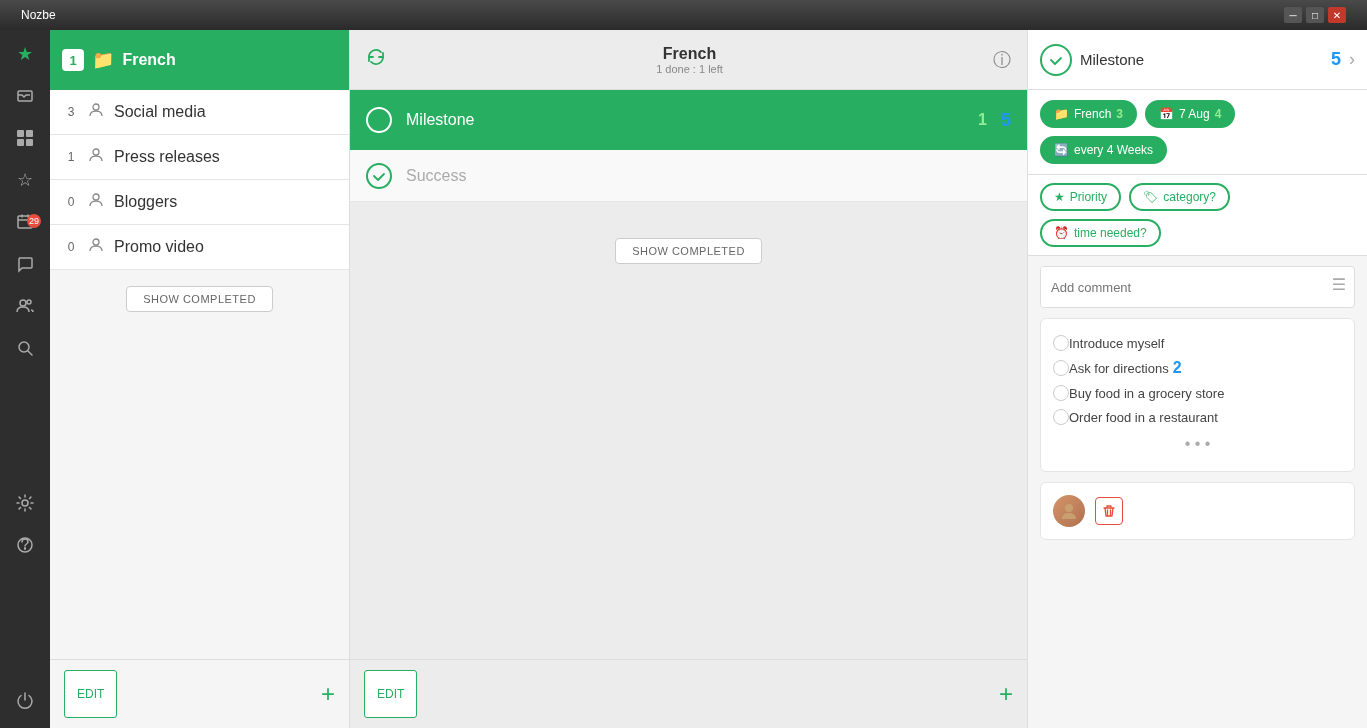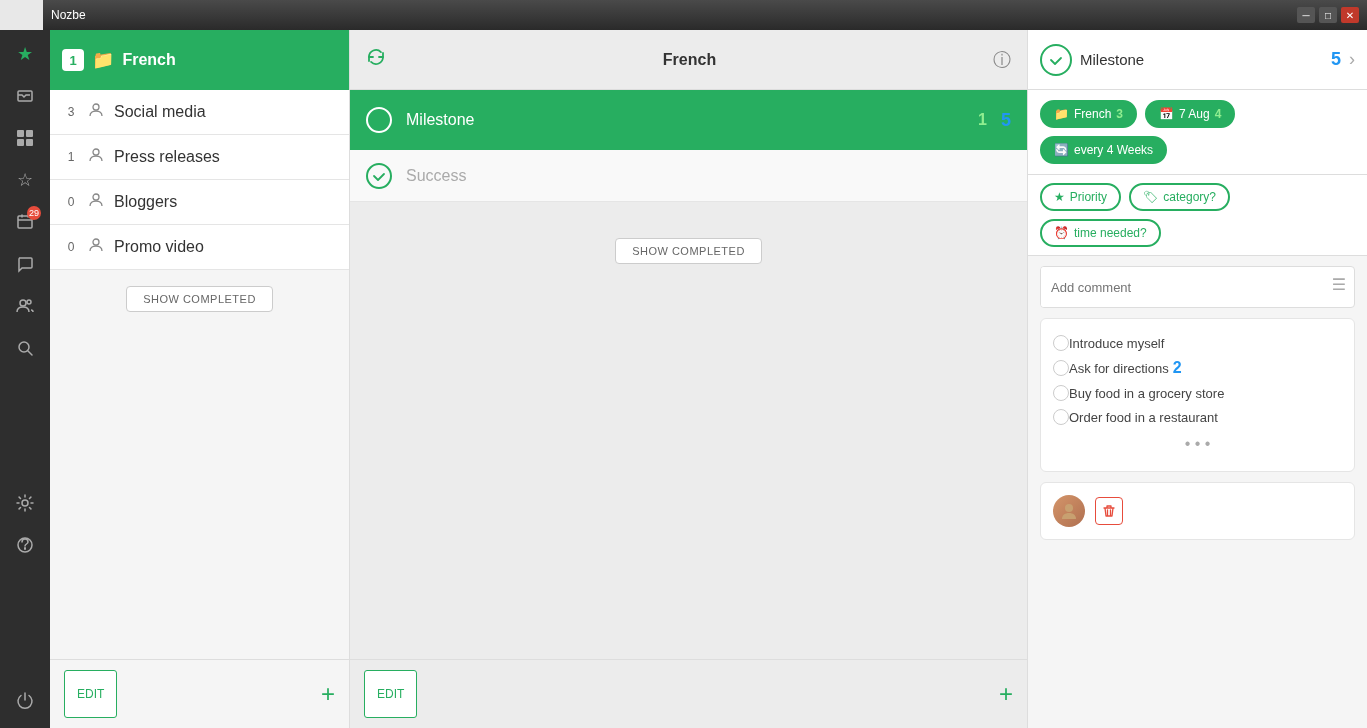--- a/index.html
+++ b/index.html
@@ -4,25 +4,24 @@
   <style>
     * { box-sizing: border-box; margin: 0; padding: 0; font-family: 'Segoe UI', Arial, sans-serif; }
     body { width: 1367px; height: 728px; overflow: hidden; background: #e8e8e8; display: flex; flex-direction: column; }
 
     
     .titlebar {
       height: 30px;
       background: linear-gradient(to bottom, #4a4a4a, #2a2a2a);
       display: flex;
       align-items: center;
-      padding: 0 8px;
+      padding: 0 21px;
       color: white;
       font-size: 12px;
       user-select: none;
-      margin-left: 43px;
     }
     .titlebar-title { flex: 1; text-align: center; font-size: 11px; }
     .titlebar-controls { display: flex; gap: 4px; }
     .titlebar-btn {
       width: 18px; height: 16px;
       display: flex; align-items: center; justify-content: center;
       font-size: 10px; cursor: pointer; border-radius: 2px;
       background: #555;
       color: white;
     }
@@ -48,21 +47,21 @@
       width: 40px; height: 40px;
       display: flex; align-items: center; justify-content: center;
       color: #aaa;
       font-size: 18px;
       cursor: pointer;
       border-radius: 4px;
     }
     .sidebar-icon.active { color: white; }
     .sidebar-icon.badge-icon { position: relative; }
     .sidebar-icon .badge {
-      position: absolute; top: 4px; right: 4px;
+      position: absolute; top: 12px; right: 4px;
       background: #e74c3c; color: white;
       font-size: 9px; width: 14px; height: 14px;
       border-radius: 50%; display: flex; align-items: center; justify-content: center;
     }
     .sidebar-bottom { margin-top: auto; }
 
     
     .projects-panel {
       width: 300px;
       background: #f5f5f5;
@@ -596,20 +595,21 @@
       <button class="refresh-btn">
         <svg width="20" height="20" viewBox="0 0 20 20" fill="none">
             <path d="M17 10a7 7 0 01-11.95 4.95" stroke="#27ae60" stroke-width="1.8" stroke-linecap="round"></path>
             <path d="M3 10a7 7 0 0111.95-4.95" stroke="#27ae60" stroke-width="1.8" stroke-linecap="round"></path>
             <polyline points="17,6 17,10 13,10" stroke="#27ae60" stroke-width="1.8" stroke-linecap="round" stroke-linejoin="round"></polyline>
             <polyline points="3,14 3,10 7,10" stroke="#27ae60" stroke-width="1.8" stroke-linecap="round" stroke-linejoin="round"></polyline>
           </svg>
       </button>
       <div class="tasks-header-info">
         <div class="tasks-header-title">French</div>
+        <div class="tasks-header-sub">1 done   :   1 left</div>
       </div>
       <button class="info-btn">ⓘ</button>
     </div>
 
     <div class="task-item-milestone">
       <div class="task-circle-outline"></div>
       <span class="task-milestone-label">Milestone</span>
       <span class="task-number-badge">1</span>
       <span class="step-number">5</span>
     </div>

